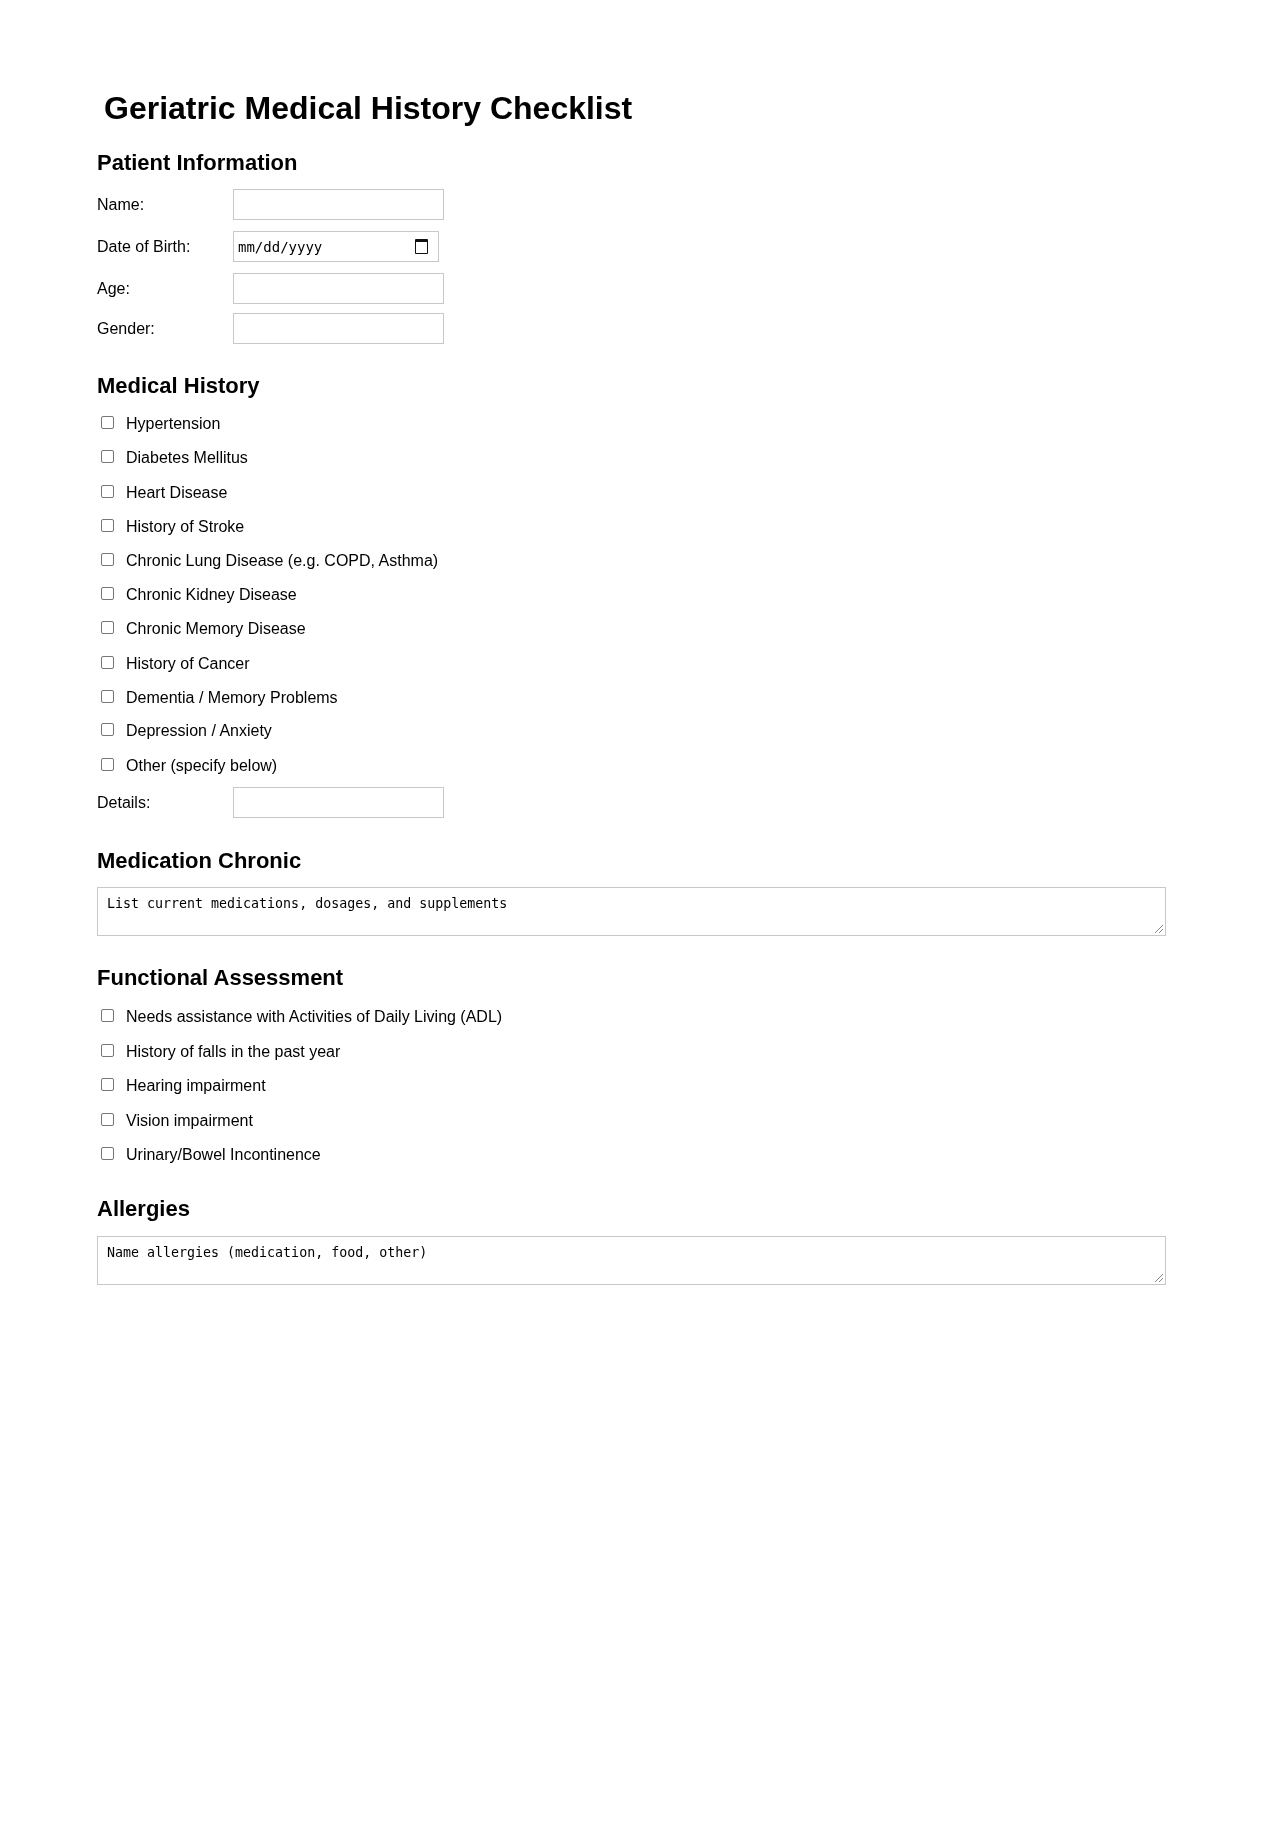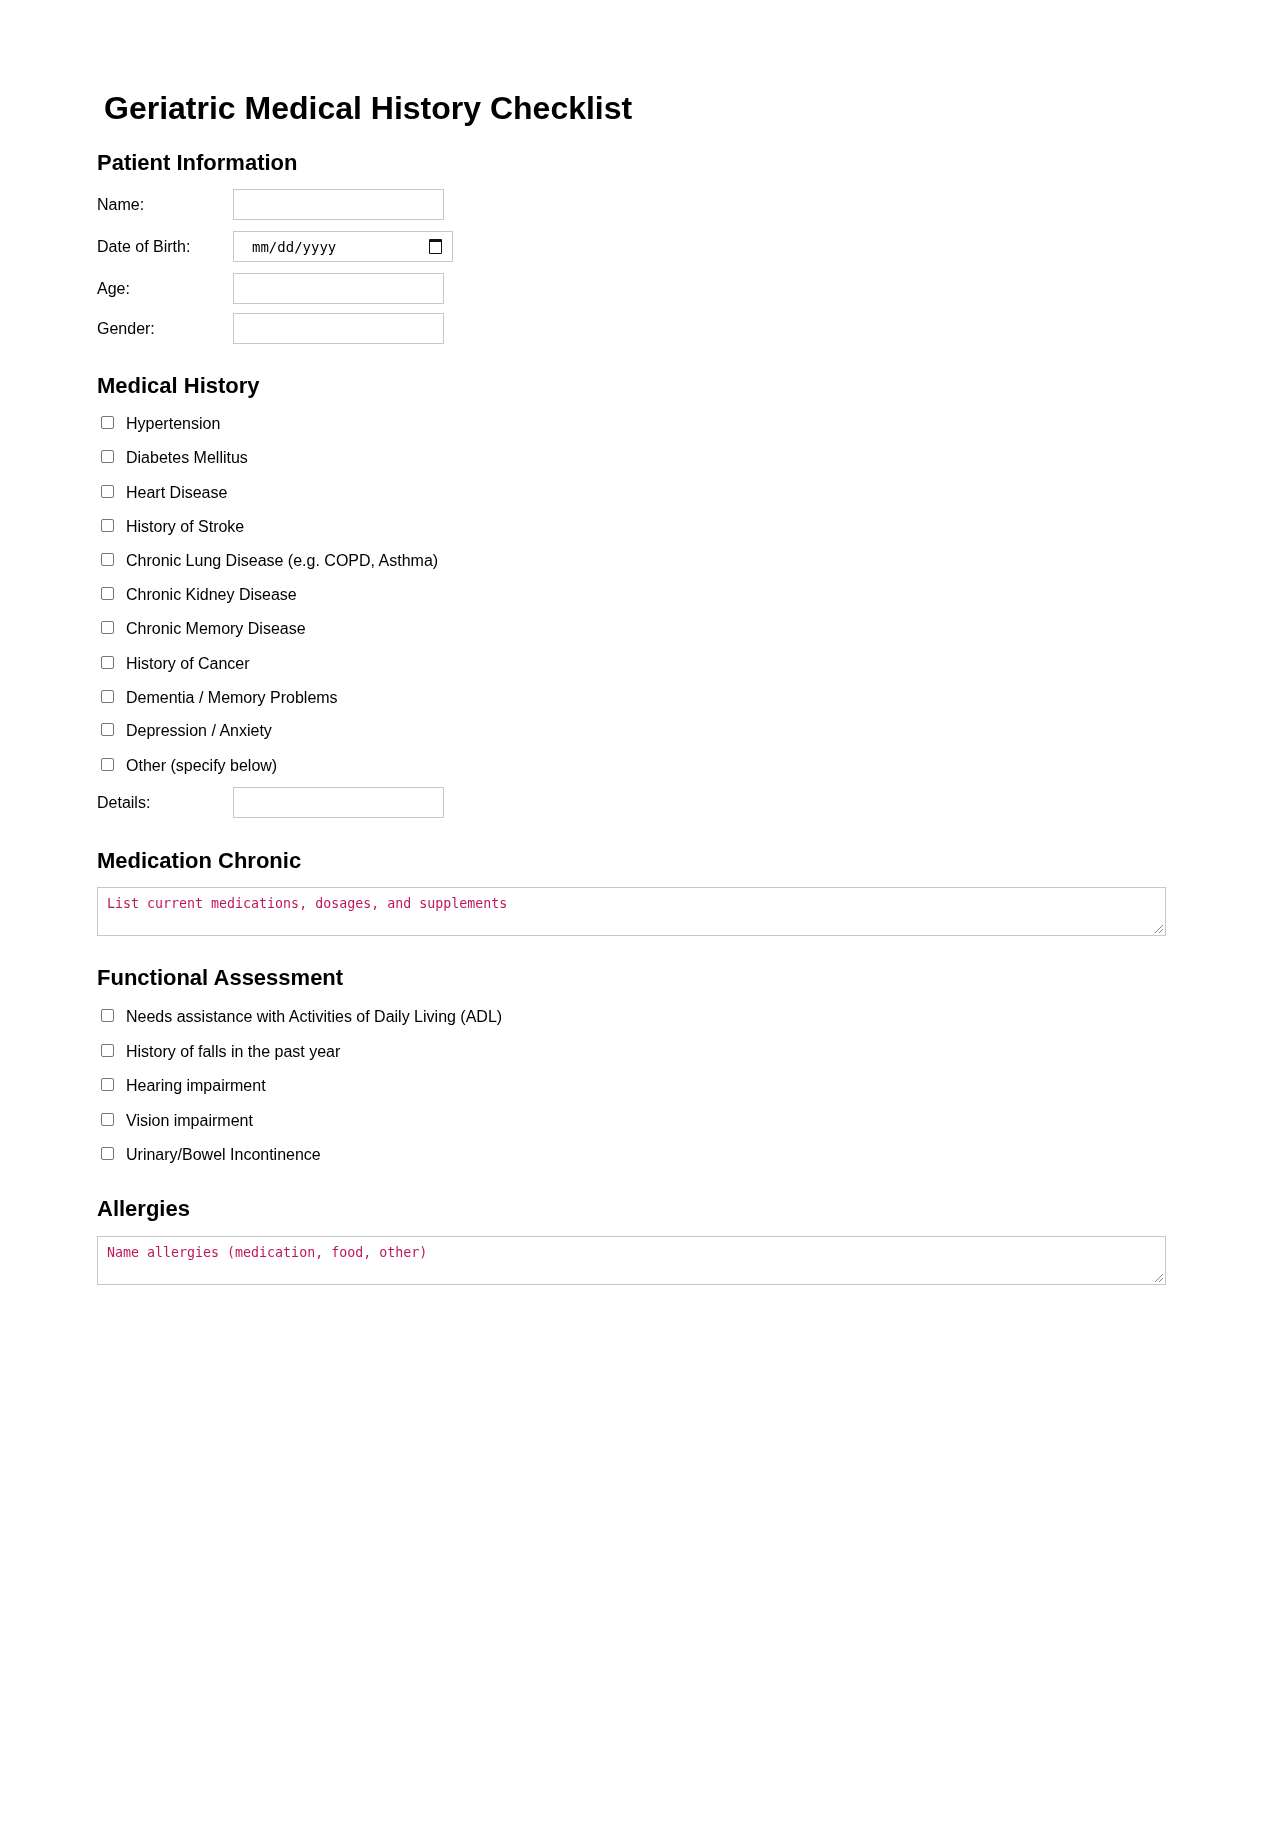--- a/index.html
+++ b/index.html
@@ -25,39 +25,39 @@
     }
     .field-input {
       position: absolute; left: 136px; top: 0;
       width: 209px; height: 29px;
       border: 1px solid #c8c8c8; background: #fff; box-sizing: content-box;
       padding: 0; margin: 0; outline: none;
     }
     .date-input {
       font-family: "DejaVu Sans Mono", monospace; font-size: 14px;
       display: flex; align-items: center; justify-content: space-between;
-      padding: 0 10px 0 18px; width: 190px;
+      padding: 0 10px 0 4px; width: 190px;
     }
     .cal-icon {
       width: 11px; height: 11px; border: 1.6px solid #111; border-top-width: 3px;
       border-radius: 1px; position: relative;
     }
     .cb-row { position: absolute; left: 0; height: 22px; white-space: nowrap; }
     .cb {
       position: absolute; left: 4px; top: 3px; width: 11px; height: 11px;
       border: 1px solid #767676; border-radius: 2px; background: #fff;
     }
     .cb-label { position: absolute; left: 29px; top: 0; font-size: 16px; line-height: 22px; }
     .textarea {
       position: absolute; left: 0; width: 1067px; height: 47px;
       border: 1px solid #c8c8c8; background: #fff;
     }
     .textarea .ph {
       position: absolute; left: 9px; top: 8px;
-      font-family: "DejaVu Sans Mono", monospace; font-size: 13.3px; color: #be185d;
+      font-family: "DejaVu Sans Mono", monospace; font-size: 13.3px; color: #000000;
       white-space: nowrap;
     }
     .resize-grip {
       position: absolute; right: 2px; bottom: 2px; width: 8px; height: 8px;
       background: linear-gradient(135deg, transparent 45%, #888 45%, #888 55%, transparent 55%, transparent 70%, #888 70%, #888 80%, transparent 80%);
     }
   </style>
 </head>
 <body>
 

